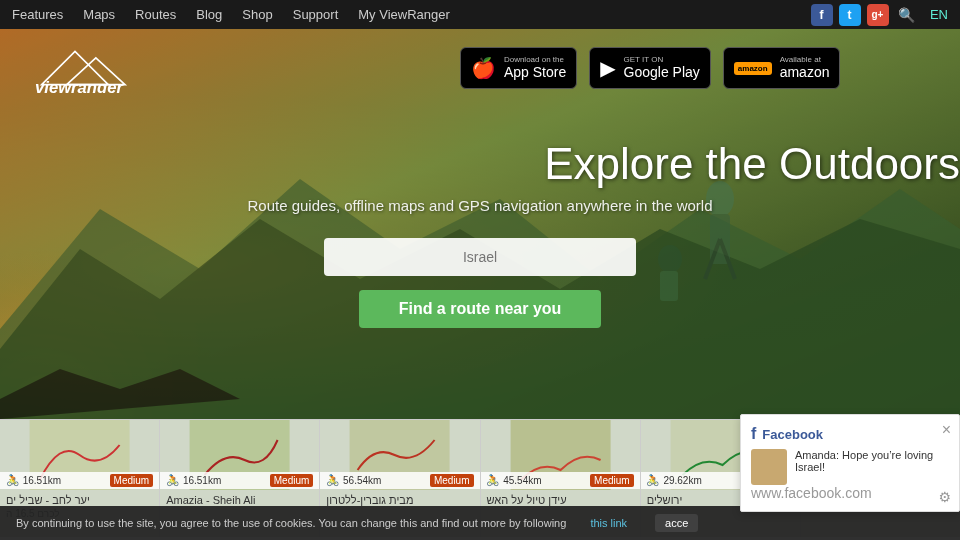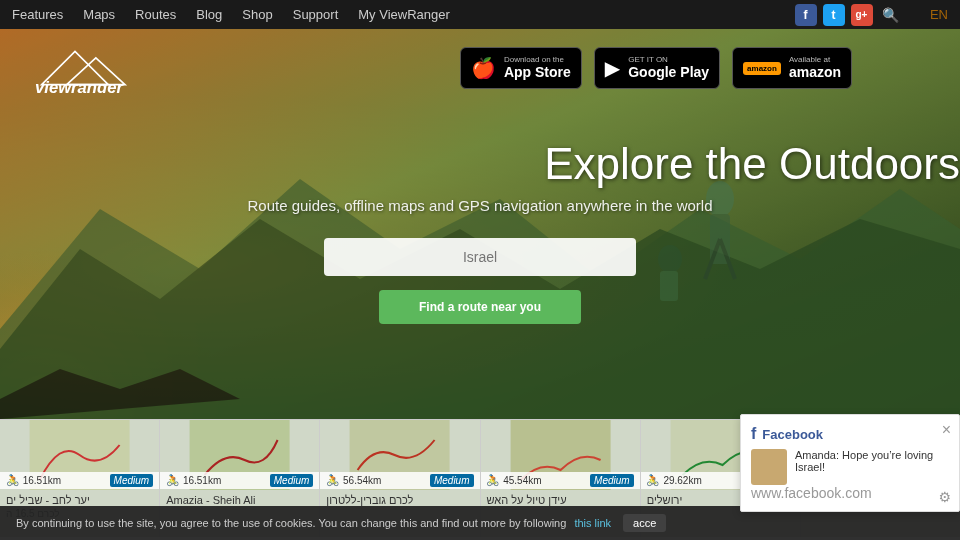--- a/index.html
+++ b/index.html
@@ -46,23 +46,23 @@
     .fb-icon { background: #3b5998; }
     .tw-icon { background: #1da1f2; }
     .gp-icon { background: #dd4b39; }
     .search-icon-btn {
       color: #ccc;
       font-size: 14px;
       cursor: pointer;
       padding: 2px 4px;
     }
     .lang-label {
-      color: #a16207;
+      color: #5eead4;
       font-size: 13px;
-      margin-left: 20px;
+      margin-left: 4px;
     }
 
     
     .hero {
       position: relative;
       height: 390px;
       background: linear-gradient(to right, 
         rgba(200,100,30,0.7) 0%, 
         rgba(100,130,80,0.4) 40%, 
         rgba(30,60,40,0.5) 100%),
@@ -106,21 +106,21 @@
       color: white;
       display: flex;
       align-items: center;
       padding: 5px 10px;
       gap: 8px;
       cursor: pointer;
       height: 42px;
     }
     .badge-icon { font-size: 20px; }
     .badge-text-small { font-size: 8px; color: #bbb; line-height: 1.2; }
-    .badge-text-big { font-size: 14px; font-weight: bold; color: #fff; line-height: 1.2; }
+    .badge-text-big { font-size: 14px; font-weight: normal; color: #fff; line-height: 1.2; }
     .badge-amazon {
       background: #000;
       border-color: #555;
     }
     .amazon-logo {
       background: #f90;
       border-radius: 3px;
       padding: 2px 4px;
       font-size: 8px;
       font-weight: bold;
@@ -161,21 +161,21 @@
       text-align: center;
       background: rgba(255,255,255,0.92);
       outline: none;
     }
     .find-btn {
       background: #5cb85c;
       color: white;
       border: none;
       border-radius: 4px;
       padding: 10px 40px;
-      font-size: 12px;
+      font-size: 16px;
       font-weight: bold;
       cursor: pointer;
       display: block;
       margin: 0 auto;
     }
 
     
     .routes-section {
       display: flex;
       height: 118px;
@@ -209,21 +209,21 @@
       color: #333;
     }
     .route-stat-dist { display: flex; align-items: center; gap: 3px; }
     .bike-icon { font-size: 11px; }
     .difficulty-badge {
       font-size: 10px;
       padding: 1px 4px;
       border-radius: 2px;
       color: white;
     }
-    .diff-medium { background: #0369a1; font-style: italic; }
+    .diff-medium { background: #c2410c; }
     .diff-easy { background: #5cb85c; }
     .diff-hard { background: #d9534f; }
     .route-name {
       font-size: 11px;
       color: #333;
       padding: 3px 6px 1px;
       font-weight: 500;
       line-height: 1.3;
     }
     .route-sub {
@@ -237,21 +237,21 @@
       position: absolute;
       bottom: 0;
       left: 0;
       right: 0;
       background: rgba(30,30,30,0.92);
       color: #ccc;
       font-size: 11px;
       padding: 8px 16px;
       display: flex;
       align-items: center;
-      gap: 8px;
+      gap: 24px;
       z-index: 20;
     }
     .cookie-link { color: #5bc0de; cursor: pointer; }
     .accept-btn {
       background: #404040;
       color: white;
       border: none;
       border-radius: 3px;
       padding: 3px 10px;
       font-size: 11px;
@@ -445,21 +445,21 @@
     </div>
     <div class="route-card">
       <div class="route-map"><svg viewBox="0 0 100 70" style="width:100%;height:70px;">
           <rect width="100" height="70" fill="#c0c8a0"></rect>
           <path d="M8,50 Q25,25 45,35 Q65,45 85,20" stroke="#bb3322" stroke-width="2" fill="none"></path>
         </svg></div>
       <div class="route-stats">
         <span class="route-stat-dist"><span class="bike-icon">🚴</span>56.54km</span>
         <span class="difficulty-badge diff-medium">Medium</span>
       </div>
-      <div class="route-name">לכרם גוברין-ללטרון</div>
+      <div class="route-name">מבית גוברין-ללטרון</div>
       <div class="route-sub"></div>
     </div>
     <div class="route-card">
       <div class="route-map"><svg viewBox="0 0 100 70" style="width:100%;height:70px;">
           <rect width="100" height="70" fill="#b8c090"></rect>
           <path d="M10,60 Q30,40 50,50 Q70,30 90,40" stroke="#cc4433" stroke-width="2" fill="none"></path>
         </svg></div>
       <div class="route-stats">
         <span class="route-stat-dist"><span class="bike-icon">🚴</span>45.54km</span>
         <span class="difficulty-badge diff-medium">Medium</span>

